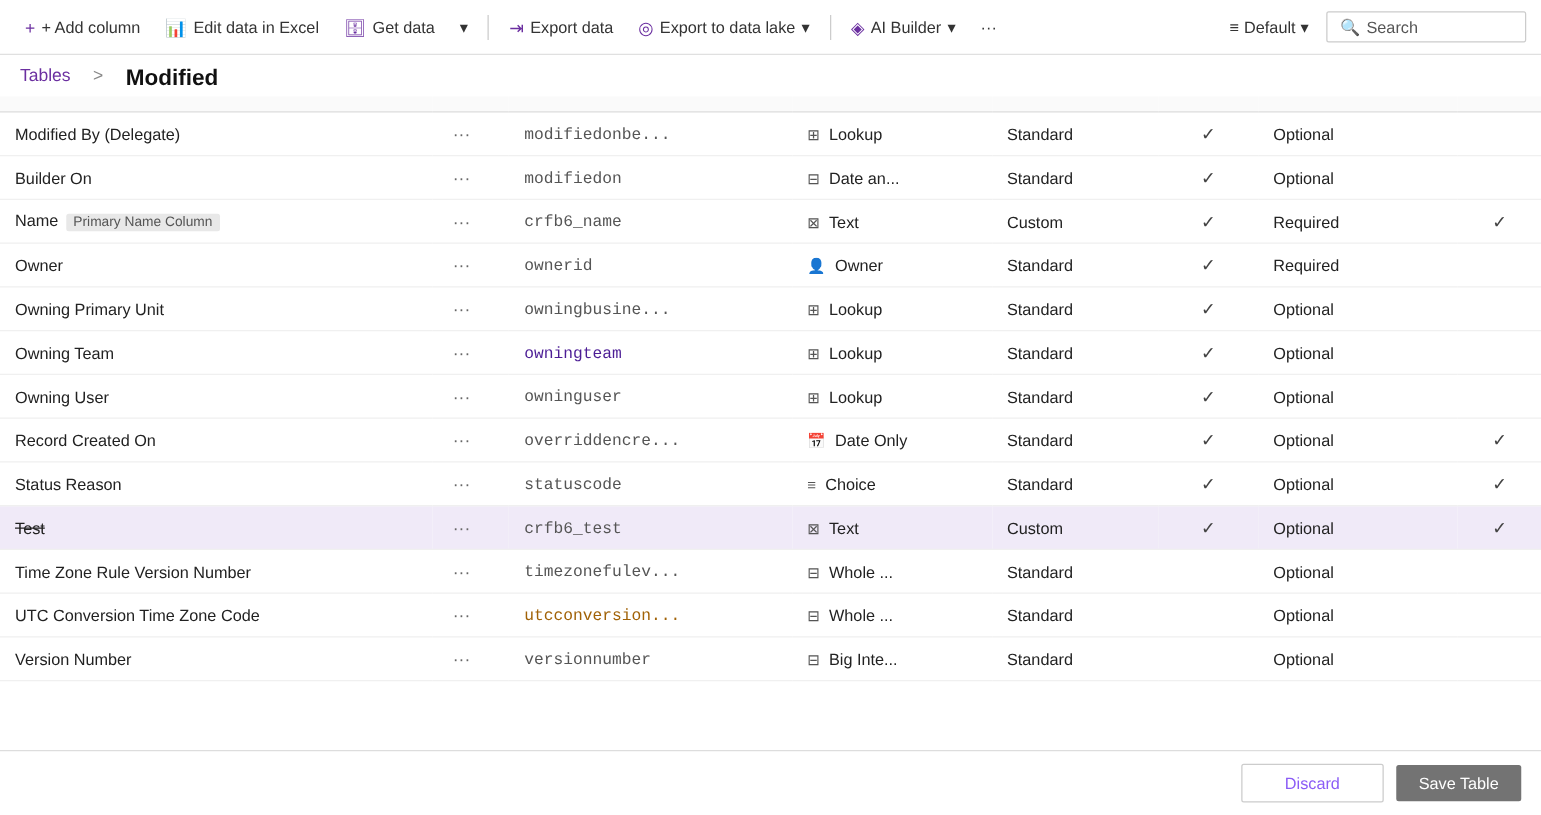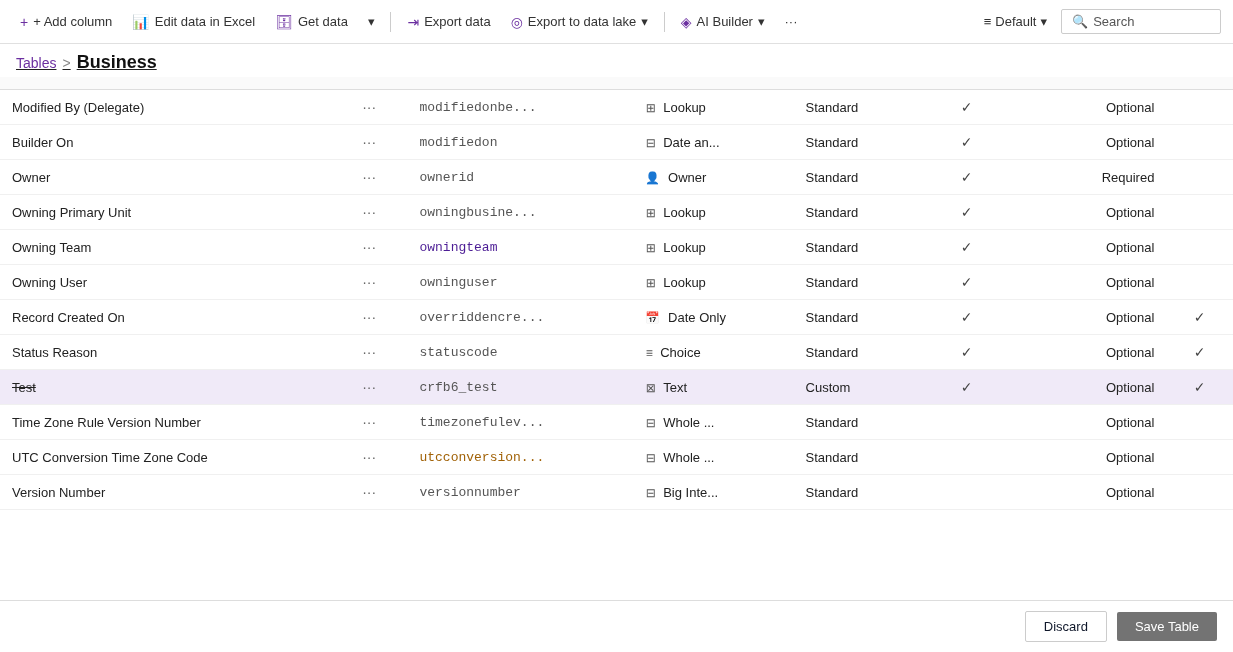--- a/index.html
+++ b/index.html
@@ -27,22 +27,22 @@
     }
     .toolbar-search span { color: #555; font-size: 13px; }
     .default-btn {
       display: flex; align-items: center; gap: 4px;
       padding: 5px 10px; border: none; background: none;
       cursor: pointer; color: #333; font-size: 13px;
     }
 
     
     .breadcrumb {
-      display: flex; align-items: center; gap: 6px;
-      padding: 8px 16px 4px; flex-shrink: 0; text-decoration: underline;
+      display: flex; gap: 18px;
+      padding: 8px 16px 4px; flex-shrink: 0;
     }
     .breadcrumb-tables { color: #6b2fa0; cursor: pointer; font-size: 14px; }
     .breadcrumb-sep { color: #888; font-size: 14px; }
     .breadcrumb-current { font-size: 18px; font-weight: 600; color: #111; }
 
     
     .table-area {
       flex: 1; overflow-y: auto; overflow-x: hidden; position: relative;
     }
 
@@ -60,21 +60,21 @@
     tbody tr { border-bottom: 1px solid #f0f0f0; }
     tbody tr.highlighted { background: #f0eaf8; }
     tbody td { padding: 7px 12px; color: #222; font-size: 13px; vertical-align: middle; }
 
     .col-name { width: 260px; }
     .col-dots { width: 40px; }
     .col-logical { width: 170px; color: #555; font-family: Liberation Mono, monospace; }
     .col-type { width: 120px; }
     .col-managed { width: 100px; }
     .col-check1 { width: 60px; text-align: center; }
-    .col-req { width: 120px; text-align: right; }
+    .col-req { width: 120px; }
     .col-check2 { width: 50px; text-align: center; }
 
     .dots-btn {
       background: none; border: none; cursor: pointer; color: #666;
       font-size: 14px; padding: 2px 4px; border-radius: 2px;
     }
 
     .type-icon { color: #555; margin-right: 4px; font-size: 12px; }
     .check-mark { color: #444; font-size: 14px; }
     .primary-badge {
@@ -83,22 +83,22 @@
     }
     .strikethrough { text-decoration: line-through; }
 
     
     .footer {
       display: flex; justify-content: flex-end; align-items: center;
       gap: 10px; padding: 10px 16px; border-top: 1px solid #ddd;
       background: #fff; flex-shrink: 0;
     }
     .discard-btn {
-      padding: 7px 18px; border: 1px solid #ccc; background: #fff;
-      cursor: pointer; font-size: 13px; color: #0f172a; border-radius: 2px;
+      padding: 7px 34px; border: 1px solid #ccc; background: #fff;
+      cursor: pointer; font-size: 13px; color: #8b5cf6; border-radius: 2px;
     }
     .save-btn {
       padding: 7px 18px; border: none; background: #737373;
       cursor: pointer; font-size: 13px; color: #fff; border-radius: 2px;
       font-weight: 500;
       text-align: right;
     }
   </style>
 </head>
 <body>
@@ -146,21 +146,21 @@
   </button>
   <div class="toolbar-search">
     <span>🔍</span>
     <span>Search</span>
   </div>
 </div>
 
 <div class="breadcrumb">
   <span class="breadcrumb-tables">Tables</span>
   <span class="breadcrumb-sep">&gt;</span>
-  <span class="breadcrumb-current">Business</span>
+  <span class="breadcrumb-current">Modified</span>
 </div>
 
 <div class="table-area">
   <table>
     <thead>
       <tr>
         <th class="col-name"></th>
         <th class="col-dots"></th>
         <th class="col-logical"></th>
         <th class="col-type"></th>
@@ -185,20 +185,30 @@
           <td class="col-name"><span>Builder On</span></td>
           <td class="col-dots"><button class="dots-btn">···</button></td>
           <td class="col-logical" style="color: rgb(85, 85, 85);">modifiedon</td>
           <td class="col-type"><span class="type-icon">⊟ </span>Date an...</td>
           <td class="col-managed">Standard</td>
           <td class="col-check1"><span class="check-mark">✓</span></td>
           <td class="col-req">Optional</td>
           <td class="col-check2"></td>
         </tr>
         <tr>
+          <td class="col-name"><span>Name</span><span class="primary-badge">Primary Name Column</span></td>
+          <td class="col-dots"><button class="dots-btn">···</button></td>
+          <td class="col-logical" style="color: rgb(85, 85, 85);">crfb6_name</td>
+          <td class="col-type"><span class="type-icon">⊠ </span>Text</td>
+          <td class="col-managed">Custom</td>
+          <td class="col-check1"><span class="check-mark">✓</span></td>
+          <td class="col-req">Required</td>
+          <td class="col-check2"><span class="check-mark">✓</span></td>
+        </tr>
+        <tr>
           <td class="col-name"><span>Owner</span></td>
           <td class="col-dots"><button class="dots-btn">···</button></td>
           <td class="col-logical" style="color: rgb(85, 85, 85);">ownerid</td>
           <td class="col-type"><span class="type-icon">👤 </span>Owner</td>
           <td class="col-managed">Standard</td>
           <td class="col-check1"><span class="check-mark">✓</span></td>
           <td class="col-req">Required</td>
           <td class="col-check2"></td>
         </tr>
         <tr>

